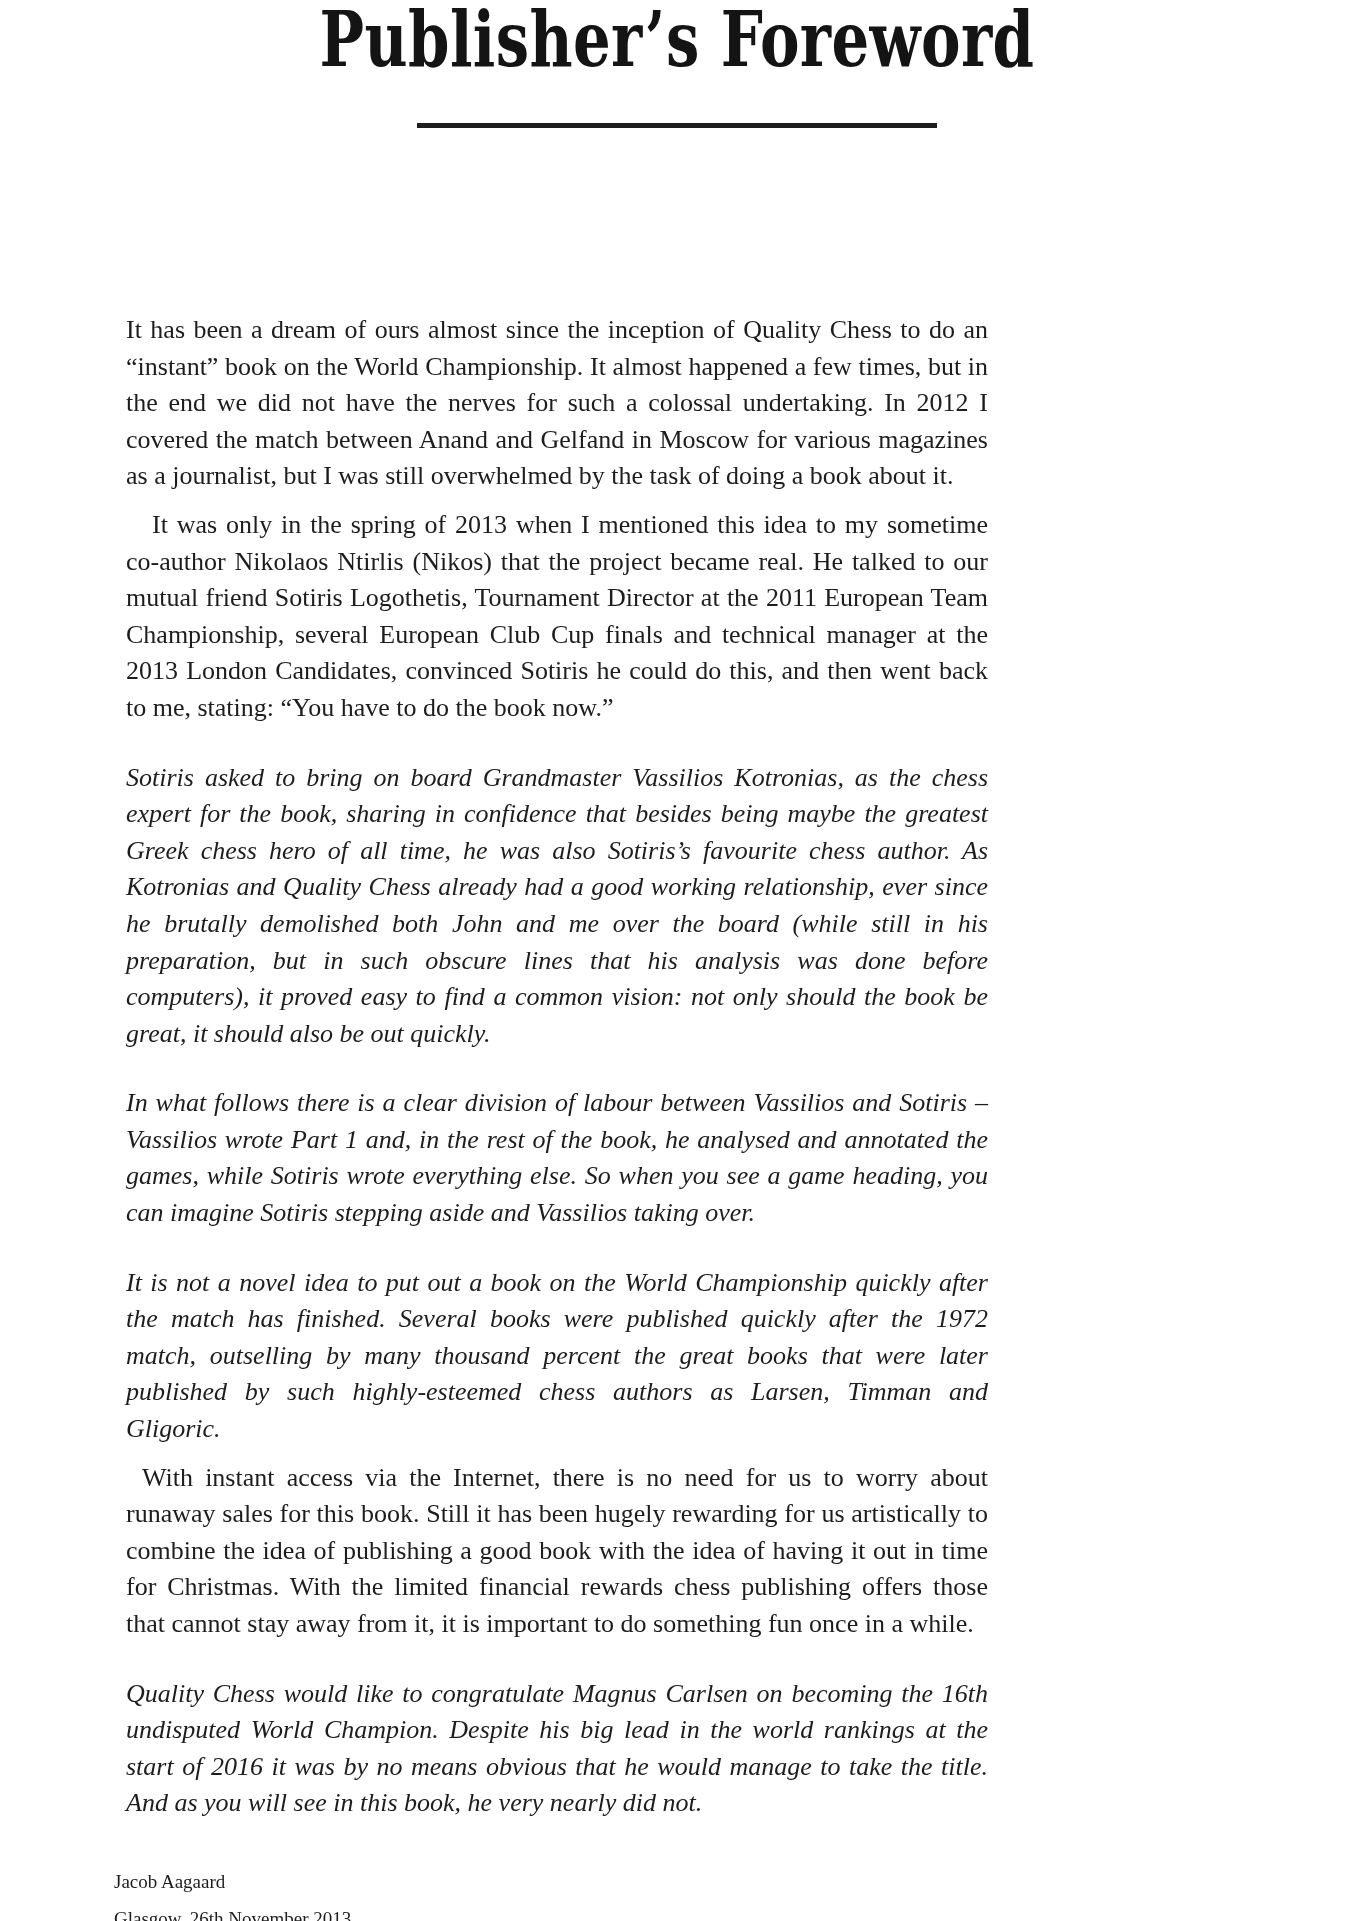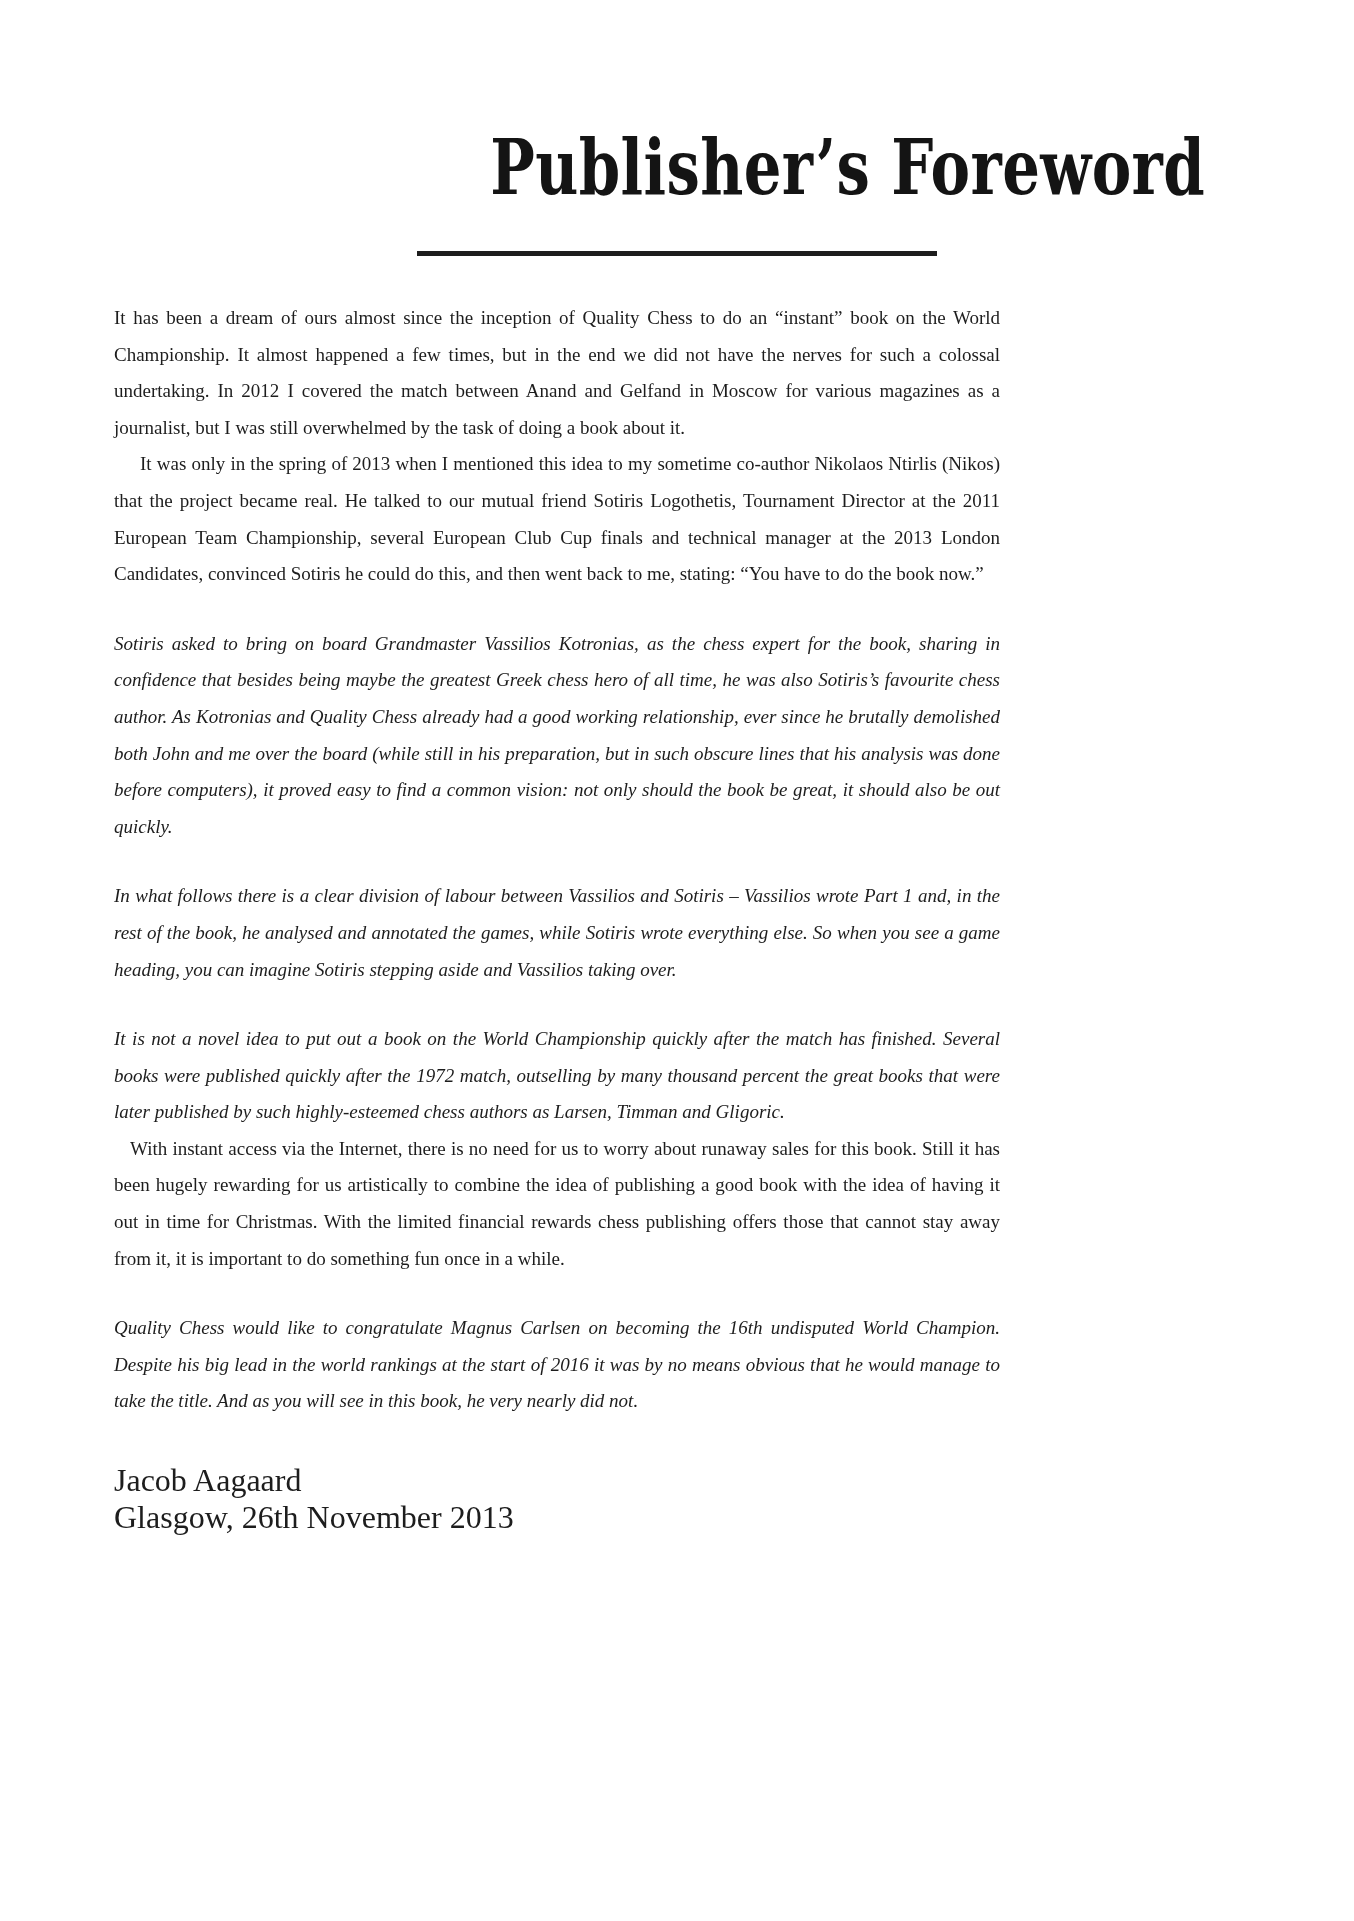--- a/index.html
+++ b/index.html
@@ -20,22 +20,21 @@
     position: relative;
     width: 1354px;
     height: 1921px;
     background: #ffffff;
     box-sizing: border-box;
     overflow: hidden;
   }
 
   
   .title-block {
-    padding-top: 128px;
-    text-align: right;
+    text-align: center;
   }
   .page-title {
     font-family: "DejaVu Serif", "Liberation Serif", serif;
     font-weight: 700;
     font-size: 76px;
     line-height: 1.04;
     letter-spacing: 0.5px;
     color: #141414;
     margin: 0;
     transform: scaleX(0.78);
@@ -52,22 +51,22 @@
 
   
   .body-column {
     position: absolute;
     left: 114px;
     top: 300px;
     width: 886px;
   }
 
   p.para {
-    margin: 0;
-    font-size: 19px;
+    margin: 12px;
+    font-size: 26px;
     line-height: 36.6px;
     text-align: justify;
     text-justify: inter-word;
     hyphens: none;
     color: #1d1d1d;
   }
 
   
   p.para.gap {
     margin-top: 33px;
@@ -85,21 +84,21 @@
   
   p.para:last-child {
     margin-bottom: 0;
   }
 
   .signature {
     margin-top: 42px;
   }
   .signature p {
     margin: 0;
-    font-size: 32px;
+    font-size: 19px;
     line-height: 36.6px;
     text-align: left;
     color: #1d1d1d;
   }
 </style>
 </head>
 <body>
 
 <div class="page">
 

